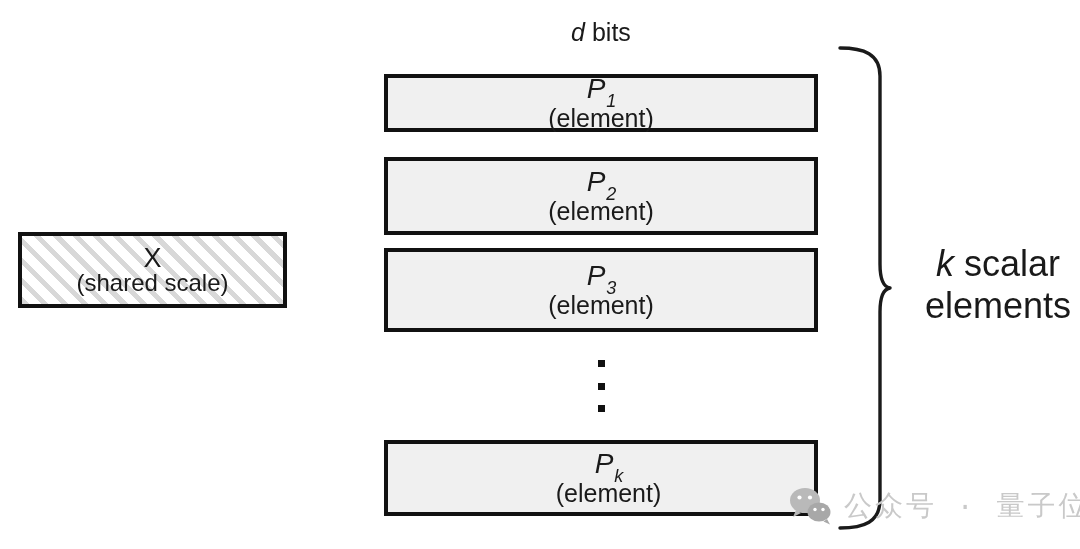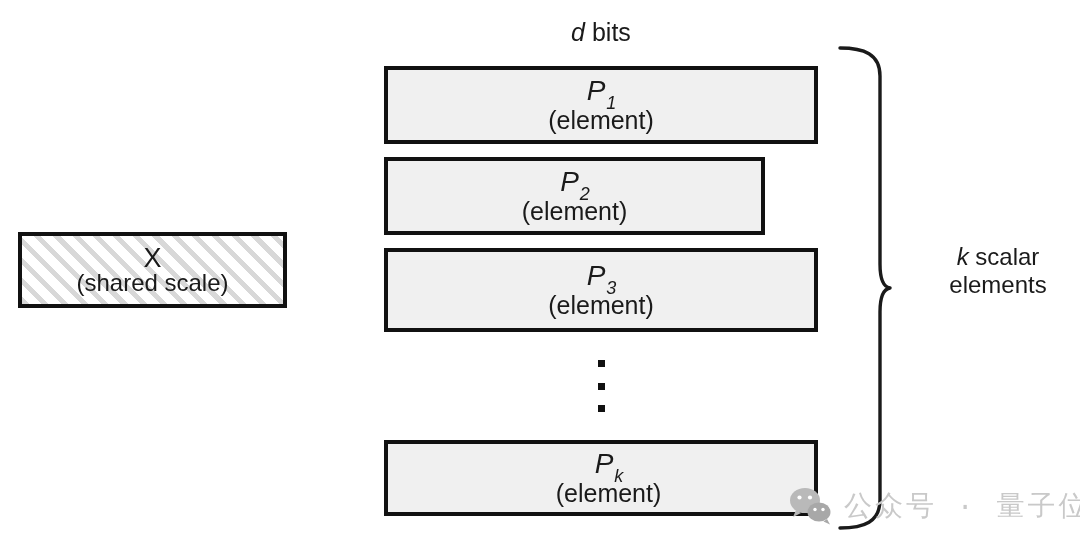--- a/index.html
+++ b/index.html
@@ -114,21 +114,21 @@
     height: 7px;
     background: #111111;
   }
 
   
   .brace-wrap { pointer-events: none; }
   .brace-wrap svg { display: block; }
 
   
   .brace-label {
-    font-size: 24px;
+    font-size: 36px;
     line-height: 1.18;
     text-align: center;
     white-space: nowrap;
     color: #1a1a1a;
   }
   .brace-label .sym { font-style: italic; }
 
   
   .watermark {
     display: flex;
@@ -147,28 +147,28 @@
 </style>
 </head>
 <body>
 
 <div class="canvas">
 
   <div class="abs caption" style="left:384px; top:20px; width:434px;">
     <span class="sym">d</span><span> bits</span>
   </div>
 
-  <div class="abs elem-box" style="left:384px; top:66px; width:434px; height:78px;">
+  <div class="abs elem-box" style="left:384px; top:74px; width:434px; height:58px;">
     <div class="box-main">
       <span class="var">P</span><span class="sub">1</span>
     </div>
     <div class="box-sub">(element)</div>
   </div>
 
-  <div class="abs elem-box" style="left:384px; top:157px; width:381px; height:78px;">
+  <div class="abs elem-box" style="left:384px; top:157px; width:434px; height:78px;">
     <div class="box-main">
       <span class="var">P</span><span class="sub">2</span>
     </div>
     <div class="box-sub">(element)</div>
   </div>
 
   <div class="abs elem-box" style="left:384px; top:248px; width:434px; height:84px;">
     <div class="box-main">
       <span class="var">P</span><span class="sub">3</span>
     </div>

